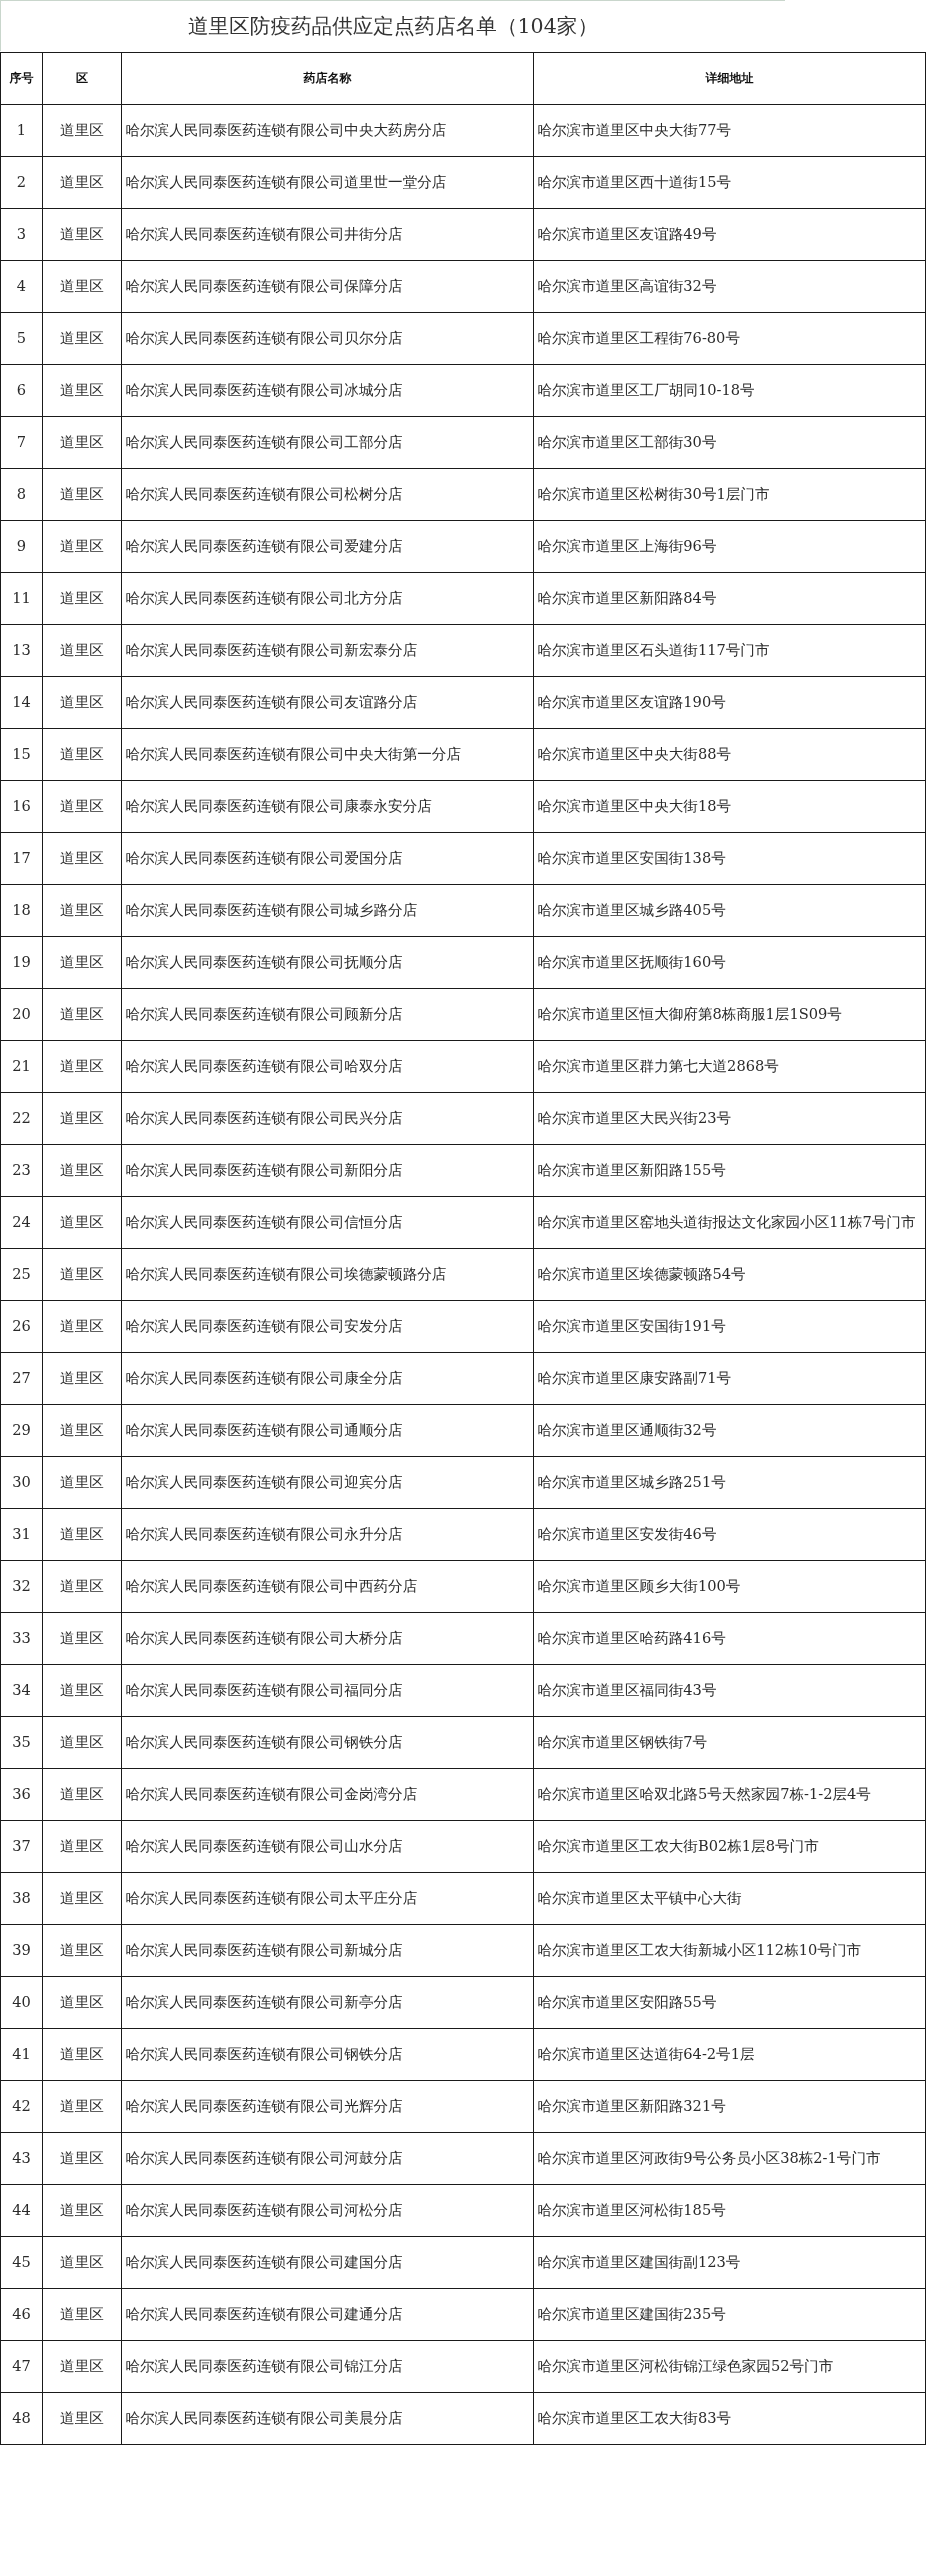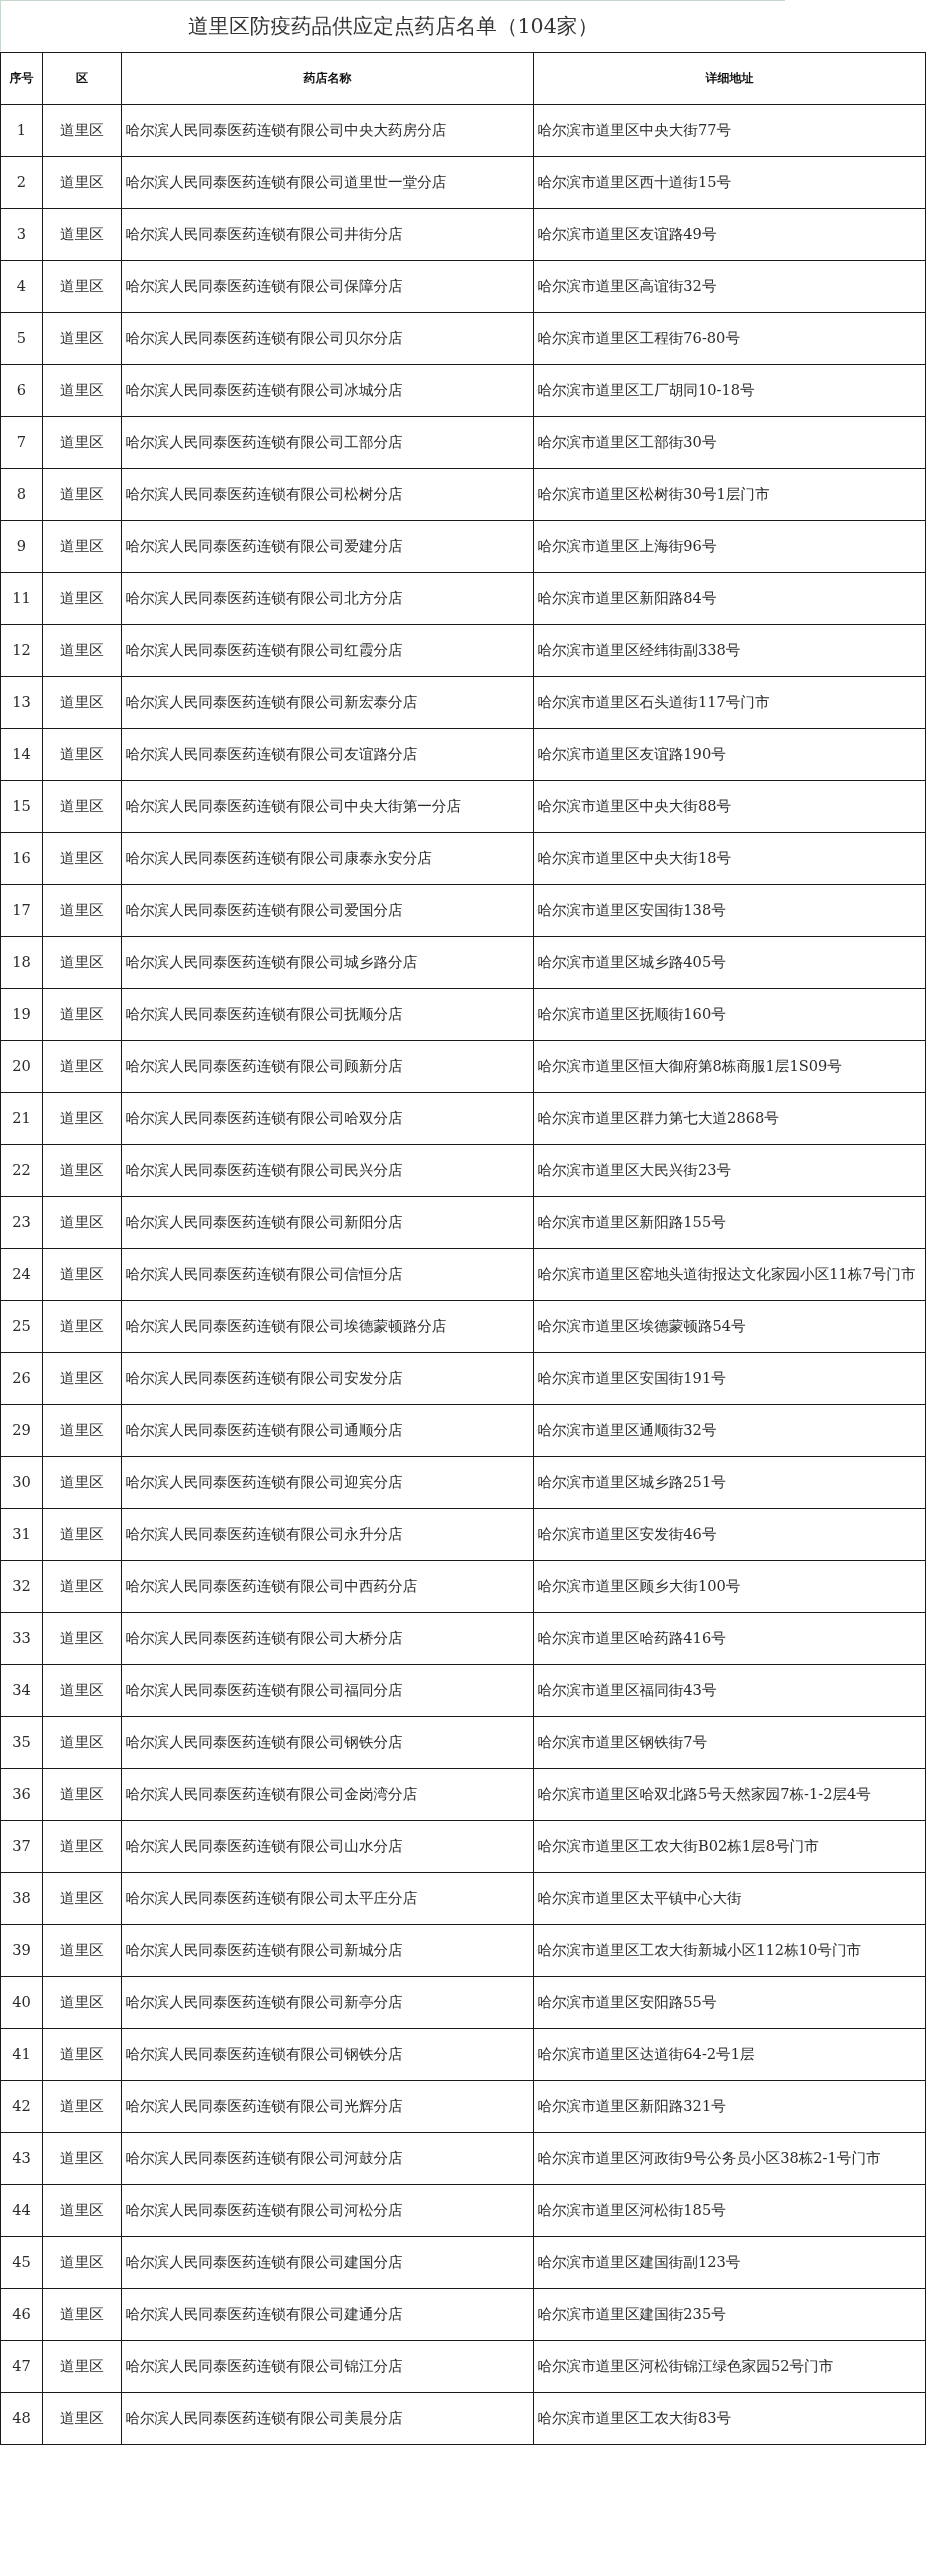--- a/index.html
+++ b/index.html
@@ -109,26 +109,20 @@
         <td class="name">哈尔滨人民同泰医药连锁有限公司爱建分店</td>
         <td class="addr">哈尔滨市道里区上海街96号</td>
       </tr>
       <tr>
         <td class="no">11</td>
         <td class="dist">道里区</td>
         <td class="name">哈尔滨人民同泰医药连锁有限公司北方分店</td>
         <td class="addr">哈尔滨市道里区新阳路84号</td>
       </tr>
       <tr>
-        <td class="no">12</td>
-        <td class="dist">道里区</td>
-        <td class="name">哈尔滨人民同泰医药连锁有限公司红霞分店</td>
-        <td class="addr">哈尔滨市道里区经纬街副338号</td>
-      </tr>
-      <tr>
         <td class="no">13</td>
         <td class="dist">道里区</td>
         <td class="name">哈尔滨人民同泰医药连锁有限公司新宏泰分店</td>
         <td class="addr">哈尔滨市道里区石头道街117号门市</td>
       </tr>
       <tr>
         <td class="no">14</td>
         <td class="dist">道里区</td>
         <td class="name">哈尔滨人民同泰医药连锁有限公司友谊路分店</td>
         <td class="addr">哈尔滨市道里区友谊路190号</td>
@@ -197,20 +191,26 @@
         <td class="no">25</td>
         <td class="dist">道里区</td>
         <td class="name">哈尔滨人民同泰医药连锁有限公司埃德蒙顿路分店</td>
         <td class="addr">哈尔滨市道里区埃德蒙顿路54号</td>
       </tr>
       <tr>
         <td class="no">26</td>
         <td class="dist">道里区</td>
         <td class="name">哈尔滨人民同泰医药连锁有限公司安发分店</td>
         <td class="addr">哈尔滨市道里区安国街191号</td>
+      </tr>
+      <tr>
+        <td class="no">27</td>
+        <td class="dist">道里区</td>
+        <td class="name">哈尔滨人民同泰医药连锁有限公司康全分店</td>
+        <td class="addr">哈尔滨市道里区康安路副71号</td>
       </tr>
       <tr>
         <td class="no">29</td>
         <td class="dist">道里区</td>
         <td class="name">哈尔滨人民同泰医药连锁有限公司通顺分店</td>
         <td class="addr">哈尔滨市道里区通顺街32号</td>
       </tr>
       <tr>
         <td class="no">30</td>
         <td class="dist">道里区</td>

